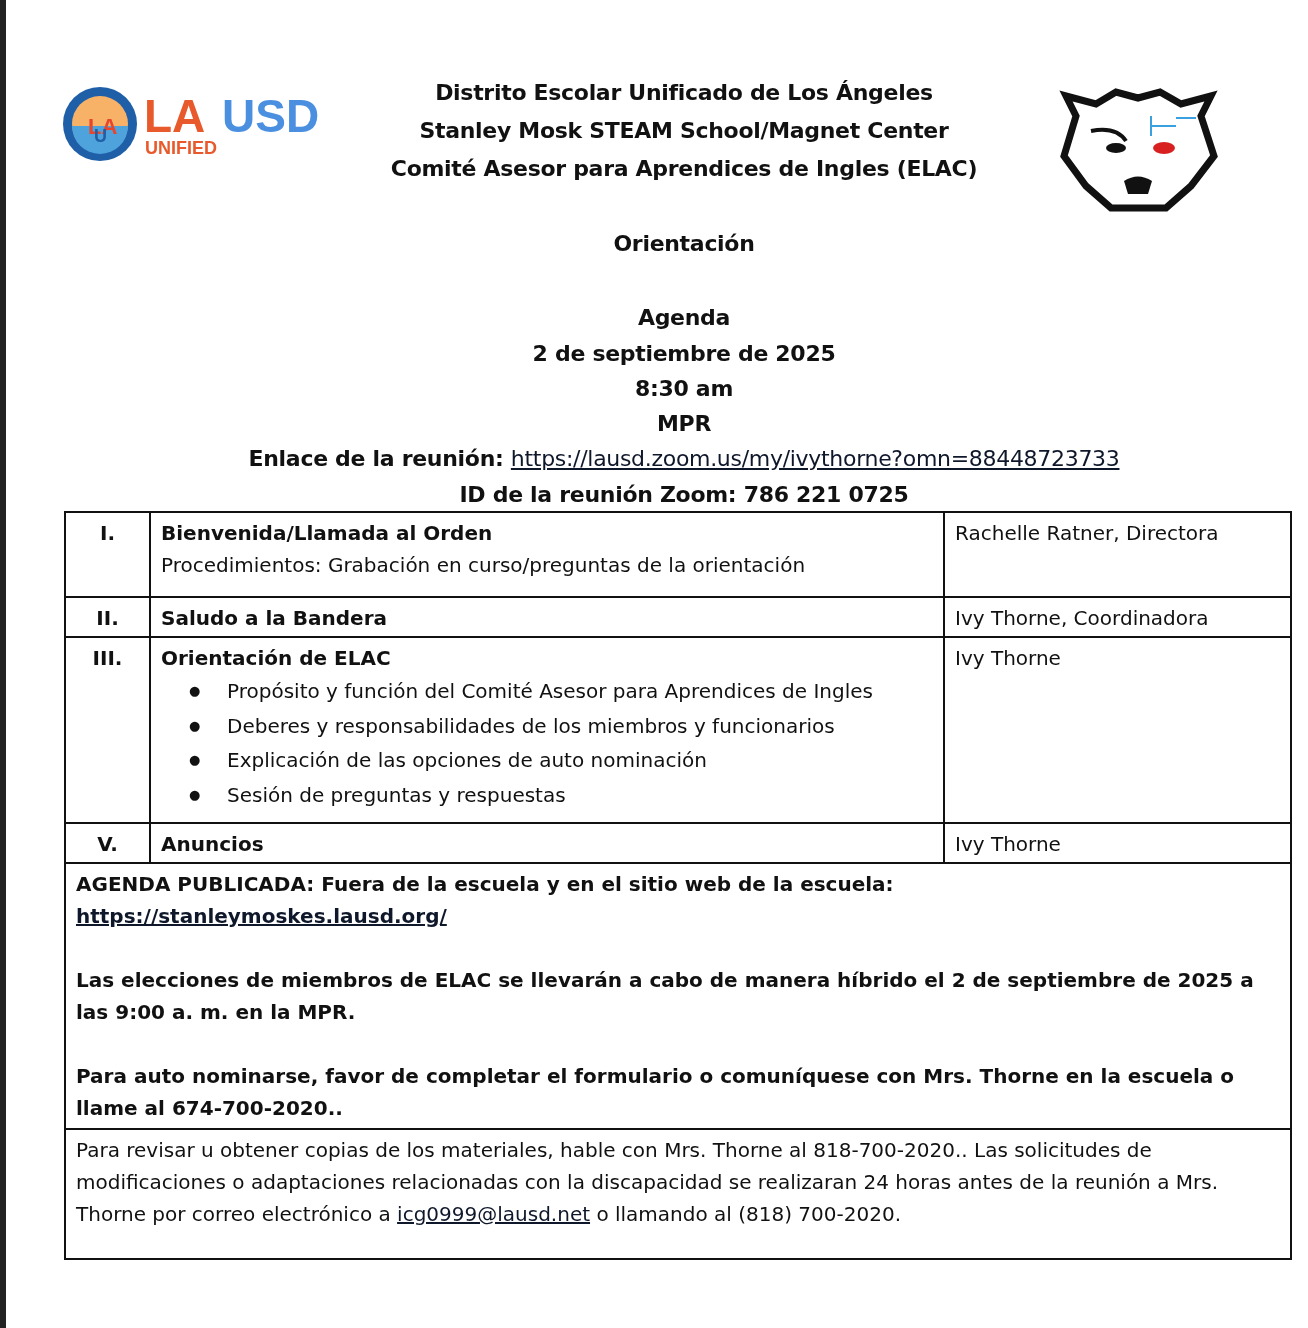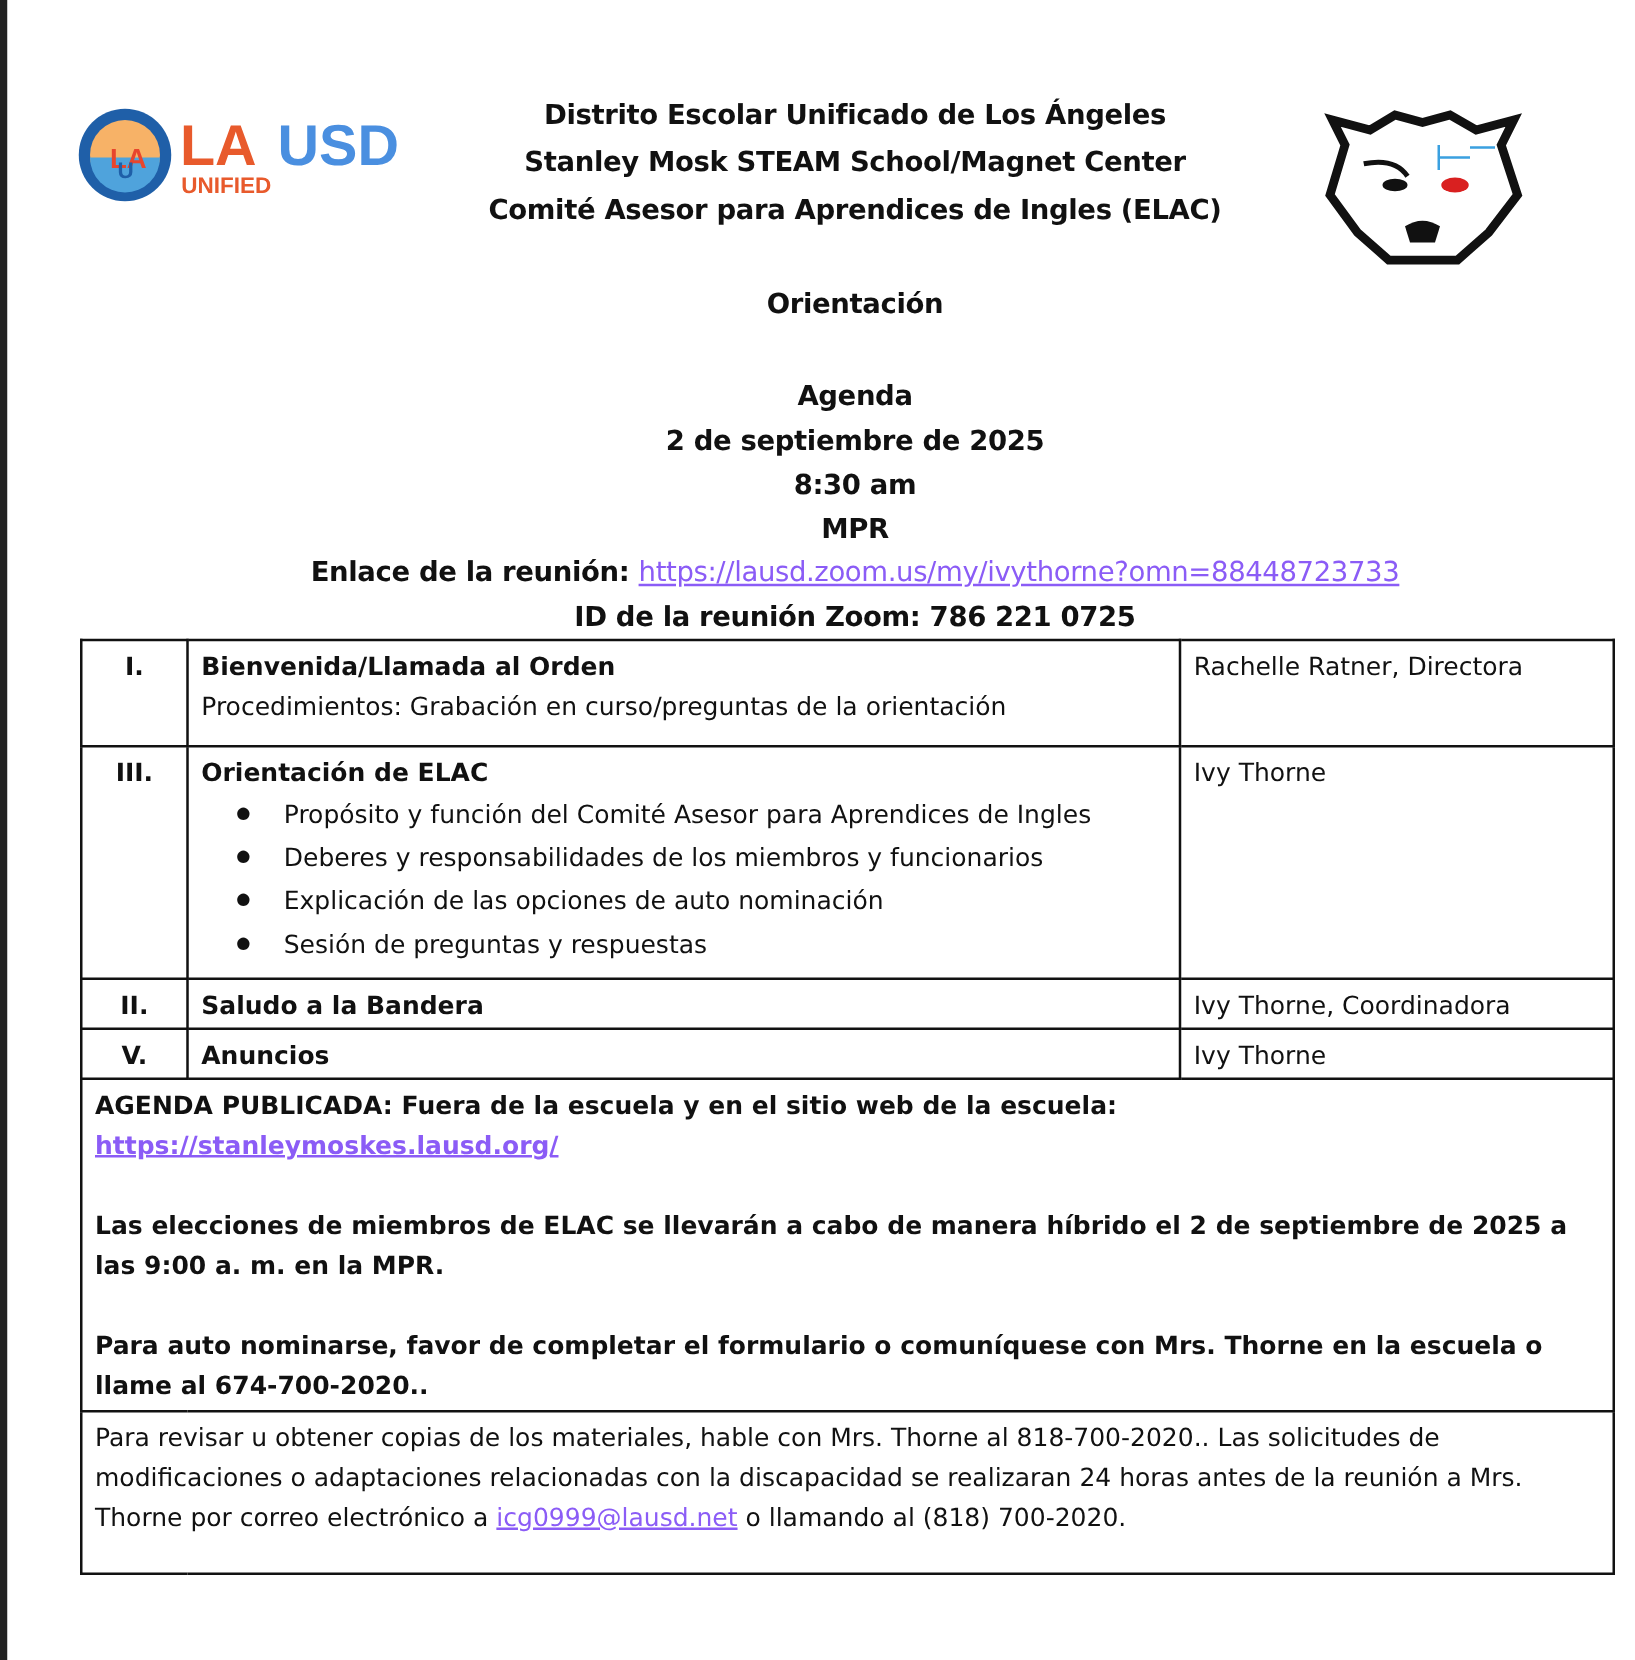--- a/index.html
+++ b/index.html
@@ -4,21 +4,21 @@
 <style>
   html,body{margin:0;padding:0;}
   body{width:1308px;height:1328px;background:#fff;position:relative;overflow:hidden;
        font-family:"DejaVu Sans","Liberation Sans",sans-serif;color:#111;}
   .sidebar-strip{position:absolute;left:0;top:0;width:6px;height:1328px;background:#222;}
   .page{position:absolute;left:6px;top:0;width:1302px;height:1328px;background:#fff;}
   .b{font-weight:bold;}
   .hdr{position:absolute;left:0;width:1356px;text-align:center;font-weight:bold;font-size:22px;letter-spacing:-0.3px;}
   .logo-lausd{position:absolute;left:72px;top:84px;width:270px;height:80px;}
   .bear{position:absolute;left:1050px;top:86px;width:165px;height:126px;}
-  .link{color:#8b5cf6;text-decoration:underline;font-weight:normal;}
+  .link{color:#0f172a;text-decoration:underline;font-weight:normal;}
   table.agenda{position:absolute;left:58px;top:511px;width:1228px;border-collapse:collapse;font-size:20px;}
   table.agenda td{border:2px solid #111;vertical-align:top;padding:4px 10px 2px 10px;line-height:32px;}
   td.num{width:63px;text-align:center;font-weight:bold;}
   td.resp{width:325px;margin-left:48px;}
   ul.bul{margin:0;padding-left:66px;list-style:none;}
   ul.bul li{position:relative;line-height:34.5px;}
   ul.bul li::before{content:"\25CF";position:absolute;left:-38px;font-size:13px;}
   .note{font-weight:bold;line-height:32px;}
 </style>
 </head>
@@ -69,37 +69,37 @@
   <table class="agenda">
     <tbody>
         <tr style="height:85px;">
       <td class="num">I.</td>
       <td>
         <div class="b">Bienvenida/Llamada al Orden</div>
         <div>Procedimientos: Grabación en curso/preguntas de la orientación</div>
       </td>
       <td class="resp">Rachelle Ratner, Directora</td>
     </tr>
+    <tr>
+      <td class="num">II.</td>
+      <td class="b">Saludo a la Bandera</td>
+      <td class="resp">Ivy Thorne, Coordinadora</td>
+    </tr>
     <tr style="height:186px;">
       <td class="num">III.</td>
       <td>
         <div class="b">Orientación de ELAC</div>
         <ul class="bul">
           <li>Propósito y función del Comité Asesor para Aprendices de Ingles</li>
           <li>Deberes y responsabilidades de los miembros y funcionarios</li>
           <li>Explicación de las opciones de auto nominación</li>
           <li>Sesión de preguntas y respuestas</li>
         </ul>
       </td>
       <td class="resp">Ivy Thorne</td>
-    </tr>
-    <tr>
-      <td class="num">II.</td>
-      <td class="b">Saludo a la Bandera</td>
-      <td class="resp">Ivy Thorne, Coordinadora</td>
     </tr>
     <tr>
       <td class="num">V.</td>
       <td class="b">Anuncios</td>
       <td class="resp">Ivy Thorne</td>
     </tr>
     <tr>
       <td colspan="3" style="padding-bottom:4px;">
         <div class="note">
           <span>AGENDA PUBLICADA: Fuera de la escuela y en el sitio web de la escuela:</span><a class="link" style="font-weight:bold;margin-left:39px;"> https://stanleymoskes.lausd.org/</a>

